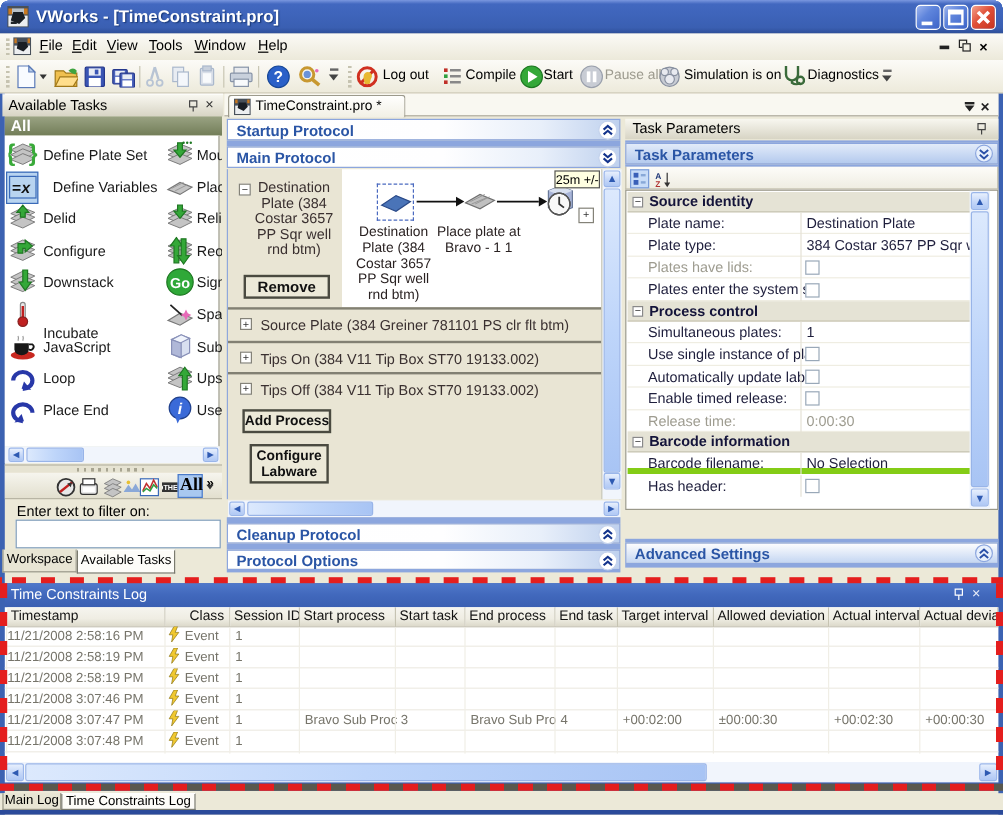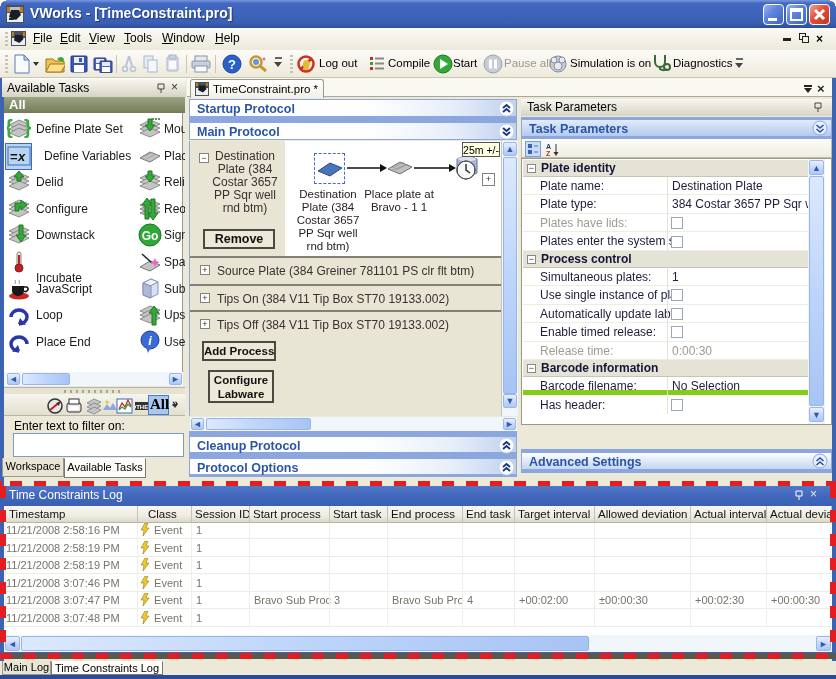--- a/index.html
+++ b/index.html
@@ -36,21 +36,21 @@
 #lp-split{left:4px;top:387px;width:181px;height:7px;background:#E6E3D2;border-top:1px solid #B8B5A4}
 #lp-filterbar{left:4px;top:394px;width:181px;height:22px;background:linear-gradient(#F6F5EE,#E2DFCE);border-bottom:1px solid #B8B5A4}
 #lp-input{left:13px;top:433px;width:171px;height:24px;background:#fff;border:1px solid #7F9DB9}
 .btab{position:absolute;font-size:11px;text-align:center;line-height:17px}
 
 .acc{background:linear-gradient(90deg,#FFFFFF 0%,#FEFEFF 55%,#E8EFFA 80%,#BFD1EE 100%);border:1px solid #8CA6DE;color:#2A55A5;font-weight:bold;font-size:12.5px}
 .band{position:absolute;background:#8CA6DE}
 .acc .lbl{position:absolute;left:7px;top:2px}
 
 #tabstrip{left:187px;top:78px;width:645px;height:19px;background:#F9F8F1;border-bottom:1px solid #ACA899}
-#doctab{left:190px;top:79px;width:134px;height:19px;background:linear-gradient(#FFFFFE,#F2F0E5);border:1px solid #9C9A8C;border-bottom:none;border-radius:3px 3px 0 0;font-size:12px}
+#doctab{left:190px;top:79px;width:148px;height:19px;background:linear-gradient(#FFFFFE,#F2F0E5);border:1px solid #9C9A8C;border-bottom:none;border-radius:3px 3px 0 0;font-size:12px}
 #mp-body{left:189px;top:141px;width:328px;height:275px;background:#E9E5D4}
 #mp-side{left:0;top:0;width:95px;height:275px;background:#E9E5D4}
 #mp-white{left:95px;top:0;width:217px;height:115px;background:#fff}
 .exp{position:absolute;width:10px;height:10px;border:1px solid #848278;background:#fff;font-size:9px;line-height:8px;text-align:center;color:#333}
 .mp-row{position:absolute;left:0;width:312px;height:26px;border-top:2px solid #828073;background:#E9E5D4;font-size:12px;color:#3A3030}
 .btn2{position:absolute;border:2px solid #4A4A40;background:#ECE9D8;font-weight:bold;font-size:11.5px;text-align:center;color:#111}
 .flbl{position:absolute;font-size:11.5px;color:#2A2222;text-align:center;line-height:13px}
 
 #rp-head{left:521px;top:99px;width:311px;height:17px;background:linear-gradient(#F8F7F0,#D7D4C4);font-size:12px}
 #rp-toolbar{left:521px;top:139px;width:311px;height:19px;background:linear-gradient(#FDFCF9,#EFEDE2);border:1px solid #C0BDAC;border-top:none}
@@ -556,21 +556,21 @@
       <rect x="7" y="8" width="4" height="2" fill="#88A8D8"></rect>
     </svg>
 <svg class="a" style="left:24px;top:3px" width="16" height="15">
       <text x="0" y="7" font-size="7" fill="#203878" font-weight="bold">A</text>
       <text x="0" y="14" font-size="7" fill="#B03030" font-weight="bold">Z</text>
       <line x1="10" y1="2" x2="10" y2="12" stroke="#333"></line>
       <path d="M7.5 10 l2.5 4 l2.5 -4 z" fill="#333"></path>
     </svg>
 </div>
 <div id="rp-grid" class="a">
-    <div class="prow psec a" style="top:1px;height:17px;line-height:17px;border-bottom:1px solid #C8C5B4"><span style="position:absolute;left:4px;top:4px;width:9px;height:9px;border:1px solid #888;background:#fff;font-size:9px;line-height:7px;text-align:center;color:#333;font-weight:normal">−</span><span style="margin-left:18px">Plate identity</span></div>
+    <div class="prow psec a" style="top:1px;height:17px;line-height:17px;border-bottom:1px solid #C8C5B4"><span style="position:absolute;left:4px;top:4px;width:9px;height:9px;border:1px solid #888;background:#fff;font-size:9px;line-height:7px;text-align:center;color:#333;font-weight:normal">−</span><span style="margin-left:18px">Source identity</span></div>
     <div class="prow a" style="top:18px;height:18.45px;line-height:18.45px;border-bottom:1px solid #EFEDE2"><span class="" style="margin-left:17px">Plate name:</span><span class="pval" style="border-left:1px solid #E4E2D6;padding-left:4px;width:171px;height:18.45px;display:inline-block"><span class="">Destination Plate</span></span></div>
     <div class="prow a" style="top:36.45px;height:18.45px;line-height:18.45px;border-bottom:1px solid #EFEDE2"><span class="" style="margin-left:17px">Plate type:</span><span class="pval" style="border-left:1px solid #E4E2D6;padding-left:4px;width:143px;height:18.45px;display:inline-block"><span class="">384 Costar 3657 PP Sqr we</span></span></div>
     <div class="prow a" style="top:54.900000000000006px;height:18.45px;line-height:18.45px;border-bottom:1px solid #EFEDE2"><span class="pgray" style="margin-left:17px">Plates have lids:</span><span class="pval" style="border-left:1px solid #E4E2D6;padding-left:4px;width:143px;height:18.45px;display:inline-block"></span><span class="cbx" style="left:148px;top:3.2249999999999996px"></span></div>
     <div class="prow a" style="top:73.35000000000001px;height:18.45px;line-height:18.45px;border-bottom:1px solid #EFEDE2"><span class="" style="margin-left:17px">Plates enter the system se</span><span class="pval" style="border-left:1px solid #E4E2D6;padding-left:4px;width:143px;height:18.45px;display:inline-block"></span><span class="cbx" style="left:148px;top:3.2249999999999996px"></span></div>
     <div class="prow psec a" style="top:91.80000000000001px;height:17px;line-height:17px;border-bottom:1px solid #C8C5B4"><span style="position:absolute;left:4px;top:4px;width:9px;height:9px;border:1px solid #888;background:#fff;font-size:9px;line-height:7px;text-align:center;color:#333;font-weight:normal">−</span><span style="margin-left:18px">Process control</span></div>
     <div class="prow a" style="top:108.80000000000001px;height:18.45px;line-height:18.45px;border-bottom:1px solid #EFEDE2"><span class="" style="margin-left:17px">Simultaneous plates:</span><span class="pval" style="border-left:1px solid #E4E2D6;padding-left:4px;width:143px;height:18.45px;display:inline-block"><span class="">1</span></span></div>
     <div class="prow a" style="top:127.25000000000001px;height:18.45px;line-height:18.45px;border-bottom:1px solid #EFEDE2"><span class="" style="margin-left:17px">Use single instance of plat</span><span class="pval" style="border-left:1px solid #E4E2D6;padding-left:4px;width:143px;height:18.45px;display:inline-block"></span><span class="cbx" style="left:148px;top:3.2249999999999996px"></span></div>
     <div class="prow a" style="top:145.70000000000002px;height:18.45px;line-height:18.45px;border-bottom:1px solid #EFEDE2"><span class="" style="margin-left:17px">Automatically update labw</span><span class="pval" style="border-left:1px solid #E4E2D6;padding-left:4px;width:143px;height:18.45px;display:inline-block"></span><span class="cbx" style="left:148px;top:3.2249999999999996px"></span></div>
     <div class="prow a" style="top:164.15px;height:18.45px;line-height:18.45px;border-bottom:1px solid #EFEDE2"><span class="" style="margin-left:17px">Enable timed release:</span><span class="pval" style="border-left:1px solid #E4E2D6;padding-left:4px;width:143px;height:18.45px;display:inline-block"></span><span class="cbx" style="left:148px;top:3.2249999999999996px"></span></div>
     <div class="prow a" style="top:182.6px;height:18.45px;line-height:18.45px;border-bottom:1px solid #EFEDE2"><span class="pgray" style="margin-left:17px">Release time:</span><span class="pval" style="border-left:1px solid #E4E2D6;padding-left:4px;width:143px;height:18.45px;display:inline-block"><span class="pgray">0:00:30</span></span></div>
@@ -601,21 +601,21 @@
     <span class="a" style="left:5px;top:2px">Time Constraints Log</span>
 <svg class="a" style="left:790px;top:4px" width="10" height="11">
       <path d="M2 1 h6 v5 h-6 z M5 6 v4" stroke="#fff" fill="none"></path>
     </svg>
 <div class="a" style="left:806px;top:1px;color:#E8ECF8">×</div>
   </div>
 <div id="log-table" class="a"></div>
 <div id="loghead">
     <div class="a" style="left:4px;top:506px;width:828px;height:17px;overflow:hidden">
       <div class="lh" style="left:2px;width:132px"><span style="margin-left:3px">Timestamp</span></div>
-      <div class="lh" style="left:134px;width:54px"><span style="margin-left:10px">Class</span></div>
+      <div class="lh" style="left:134px;width:54px"><span style="margin-left:20px">Class</span></div>
       <div class="lh" style="left:188px;width:58px"><span style="margin-left:3px">Session ID</span></div>
       <div class="lh" style="left:246px;width:80px"><span style="margin-left:3px">Start process</span></div>
       <div class="lh" style="left:326px;width:58px"><span style="margin-left:3px">Start task</span></div>
       <div class="lh" style="left:384px;width:75px"><span style="margin-left:3px">End process</span></div>
       <div class="lh" style="left:459px;width:52px"><span style="margin-left:3px">End task</span></div>
       <div class="lh" style="left:511px;width:80px"><span style="margin-left:3px">Target interval</span></div>
       <div class="lh" style="left:591px;width:96px"><span style="margin-left:3px">Allowed deviation</span></div>
       <div class="lh" style="left:687px;width:76px"><span style="margin-left:3px">Actual interval</span></div>
       <div class="lh" style="left:763px;width:65px"><span style="margin-left:3px">Actual deviation</span></div>
     </div>

